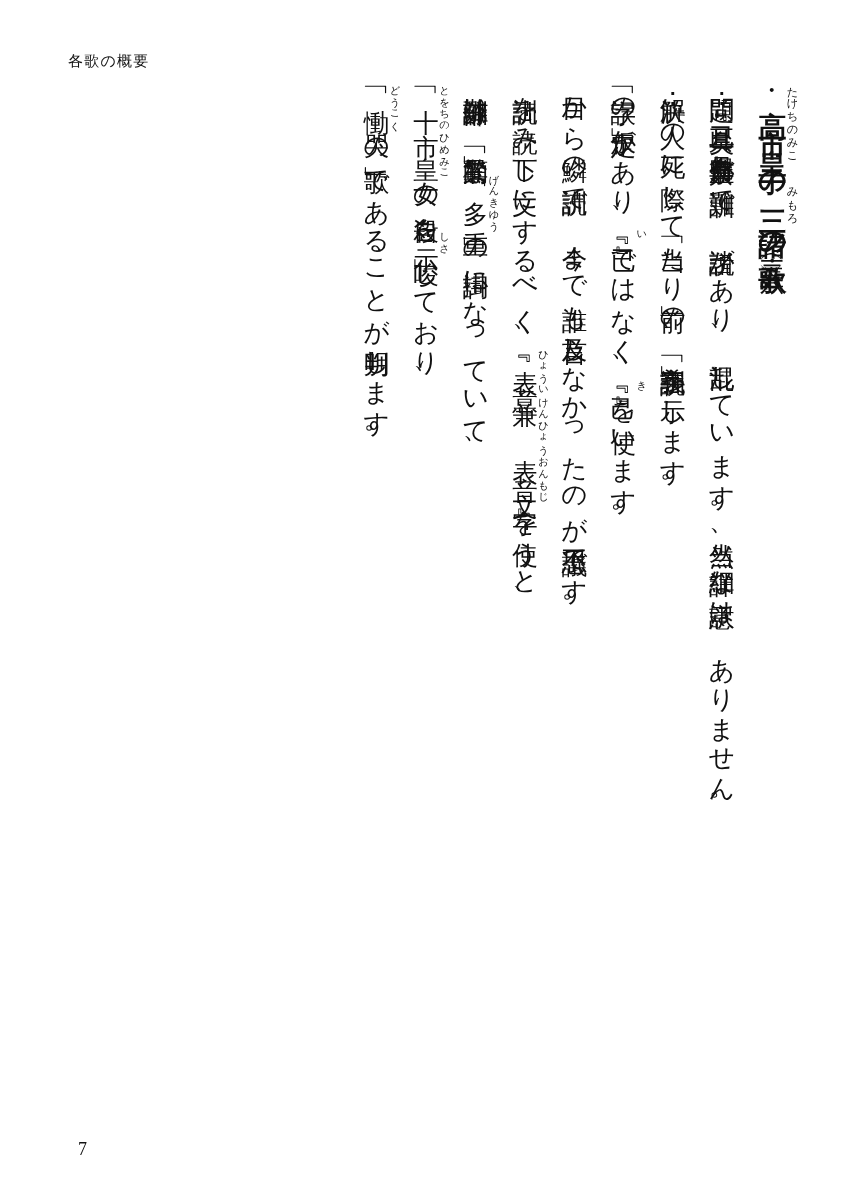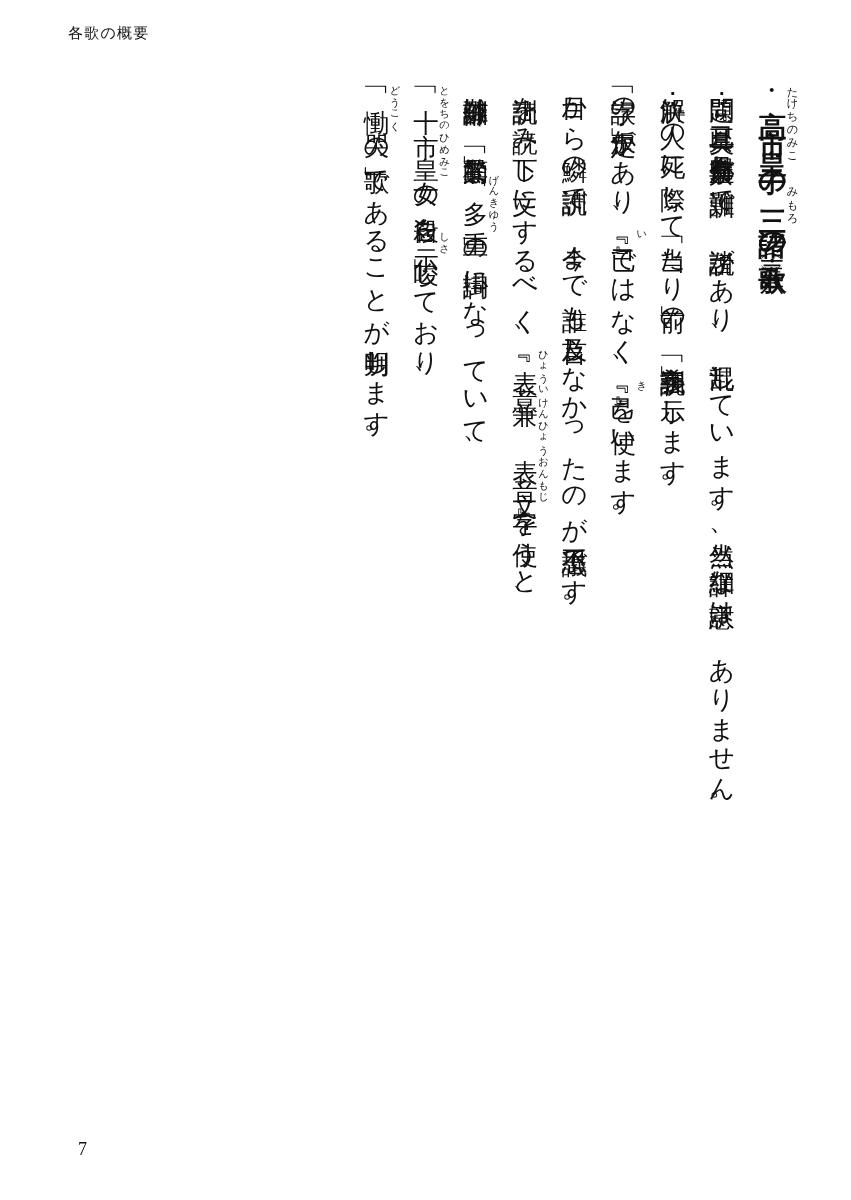--- a/index.html
+++ b/index.html
@@ -12,21 +12,21 @@
     height: 1200px;
     position: relative;
     font-family: "Liberation Serif", "DejaVu Serif", serif;
     color: #111111;
     overflow: hidden;
   }
 
   
   .runhead {
     position: absolute;
-    top: 24px;
+    top: 52px;
     left: 68px;
     font-size: 15px;
     letter-spacing: 0.08em;
     color: #111;
     white-space: nowrap;
   }
 
   
   .folio {
     position: absolute;

